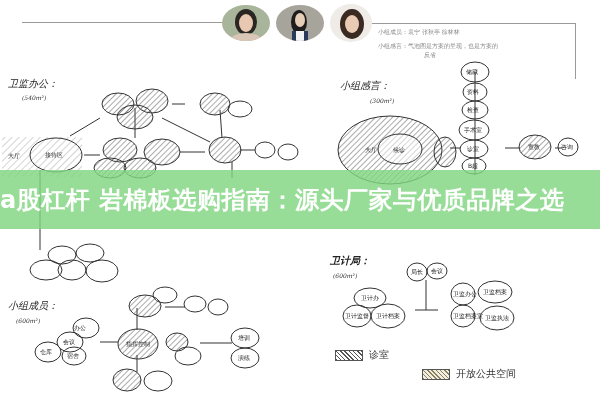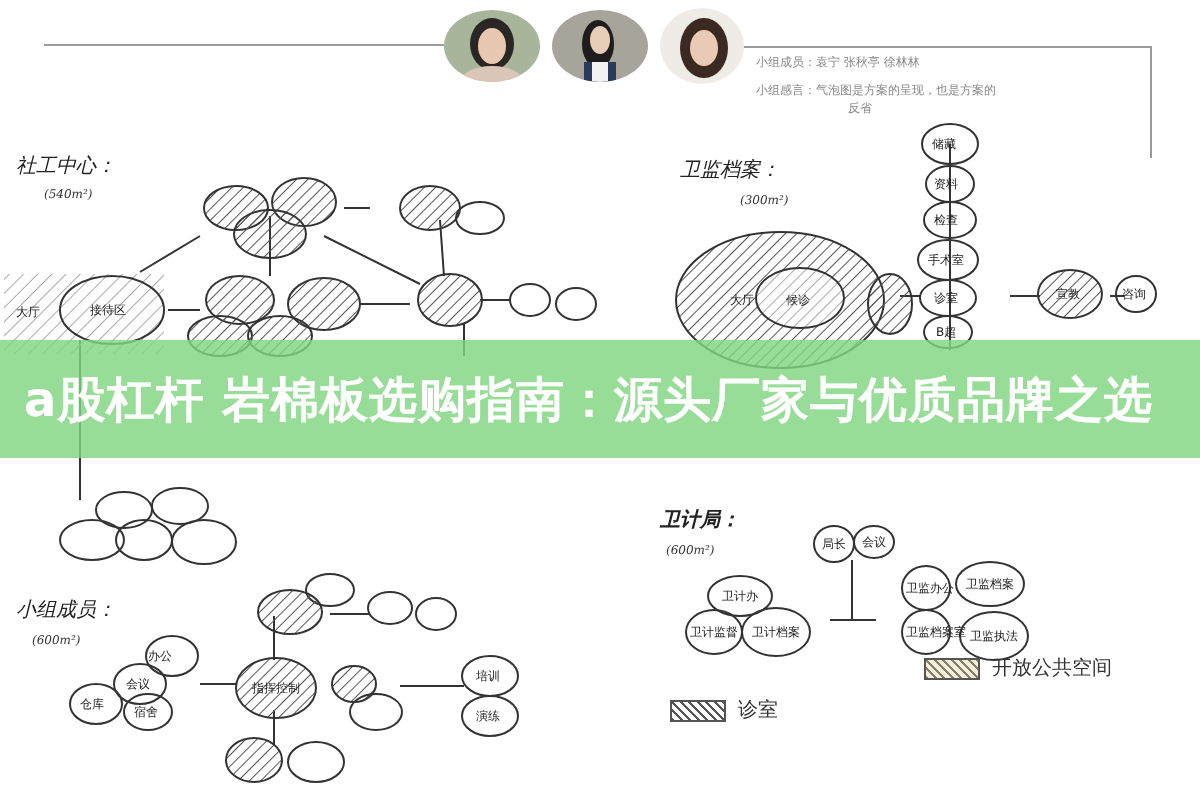--- a/index.html
+++ b/index.html
@@ -6,21 +6,21 @@
   body{width:600px;height:400px;position:relative;overflow:hidden;font-family:"DejaVu Sans",sans-serif;color:#333;}
   .hline{position:absolute;height:1px;background:#9a9a9a;}
   .vline{position:absolute;width:1px;background:#9a9a9a;}
   .portrait{position:absolute;border-radius:50%;overflow:hidden;}
   .info{position:absolute;font-size:6px;color:#888;line-height:9px;}
   .title{position:absolute;font-family:"DejaVu Serif",serif;font-style:italic;font-size:10px;color:#222;line-height:11px;}
   .area{position:absolute;font-family:"DejaVu Serif",serif;font-style:italic;font-size:6px;color:#333;}
   svg.diag{position:absolute;left:0;top:0;}
   .bubble-label{font-family:"DejaVu Sans",sans-serif;font-size:6px;fill:#222;}
   .banner{position:absolute;left:0;top:170px;width:600px;height:59px;background:rgba(128,214,128,0.82);display:flex;align-items:center;}
-  .banner-text{color:#fff;font-weight:bold;font-size:24px;letter-spacing:0.5px;white-space:nowrap;padding-left:12px;font-family:"DejaVu Sans",sans-serif;}
+  .banner-text{color:#fff;font-weight:bold;font-size:24px;letter-spacing:0.5px;white-space:nowrap;padding-left:0;font-family:"DejaVu Sans",sans-serif;}
   .legend-item{position:absolute;display:flex;align-items:center;font-size:10px;font-family:"DejaVu Serif",serif;color:#333;}
   .swatch{width:26px;height:9px;border:1px solid #555;margin-right:6px;}
 </style>
 </head>
 <body>
 
 <div class="hline" style="left:22px;top:22px;width:200px;"></div>
 <div class="hline" style="left:372px;top:23px;width:204px;"></div>
 <div class="vline" style="left:575px;top:23px;height:56px;"></div>
 
@@ -43,23 +43,23 @@
   <svg width="42" height="38">
     <ellipse cx="22" cy="20" rx="12" ry="15" fill="#3a2a22"></ellipse>
     <ellipse cx="22" cy="20" rx="7" ry="9" fill="#e9cbb5"></ellipse>
   </svg>
 </div>
 
 <div class="info" style="left:378px;top:27px;">小组成员：袁宁  张秋亭  徐林林</div>
 <div class="info" style="left:378px;top:41px;">小组感言：气泡图是方案的呈现，也是方案的</div>
 <div class="info" style="left:424px;top:50px;">反省</div>
 
-<div class="title" style="left:8px;top:78px;">社工中心：</div>
+<div class="title" style="left:8px;top:78px;">卫监办公：</div>
 <div class="area" style="left:22px;top:94px;">(540m²)</div>
-<div class="title" style="left:340px;top:80px;">卫监档案：</div>
+<div class="title" style="left:340px;top:80px;">小组感言：</div>
 <div class="area" style="left:370px;top:97px;">(300m²)</div>
 <div class="title" style="left:8px;top:300px;">小组成员：</div>
 <div class="area" style="left:16px;top:317px;">(600m²)</div>
 <div class="title" style="left:330px;top:255px;font-weight:bold;">卫计局：</div>
 <div class="area" style="left:333px;top:272px;">(600m²)</div>
 
 <svg class="diag" width="600" height="400">
   <defs>
     <pattern id="hatch" patternUnits="userSpaceOnUse" width="4" height="4" patternTransform="rotate(45)">
       <line x1="0" y1="0" x2="0" y2="4" stroke="#555" stroke-width="1"></line>
@@ -179,20 +179,20 @@
   <text class="bubble-label" x="453" y="296">卫监办公</text>
   <text class="bubble-label" x="483" y="294">卫监档案</text>
   <text class="bubble-label" x="453" y="318">卫监档案室</text>
   <text class="bubble-label" x="485" y="320">卫监执法</text>
 </svg>
 
 <div class="legend-item" style="left:335px;top:348px;">
   <span class="swatch" style="background:repeating-linear-gradient(45deg,#555 0 1px,#fff 1px 3px);"></span>
   <span>诊室</span>
 </div>
-<div class="legend-item" style="left:422px;top:327px;margin-left:40px;">
+<div class="legend-item" style="left:422px;top:367px;">
   <span class="swatch" style="background:repeating-linear-gradient(45deg,#8a8060 0 1px,#f3efe0 1px 3px);"></span>
   <span>开放公共空间</span>
 </div>
 
 <div class="banner">
   <span class="banner-text">a股杠杆 岩棉板选购指南：源头厂家与优质品牌之选</span>
 </div>
 
 </body></html>

